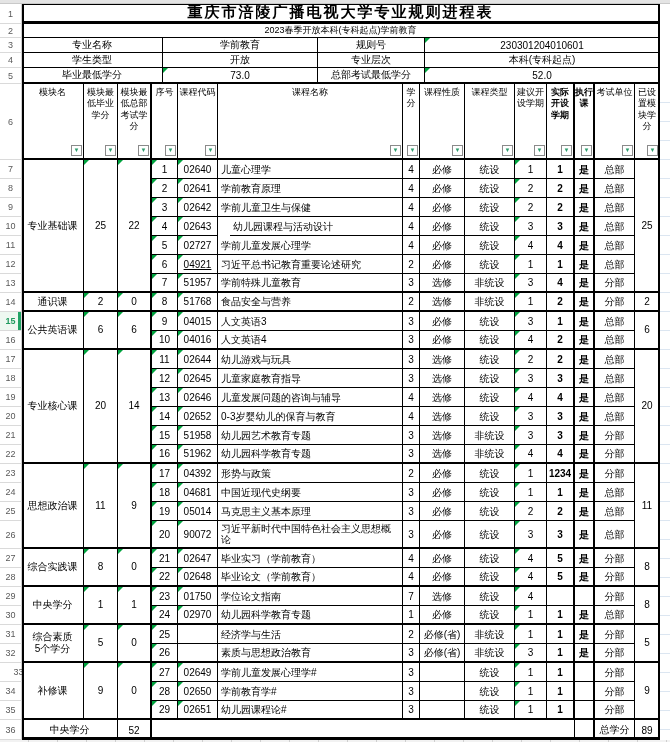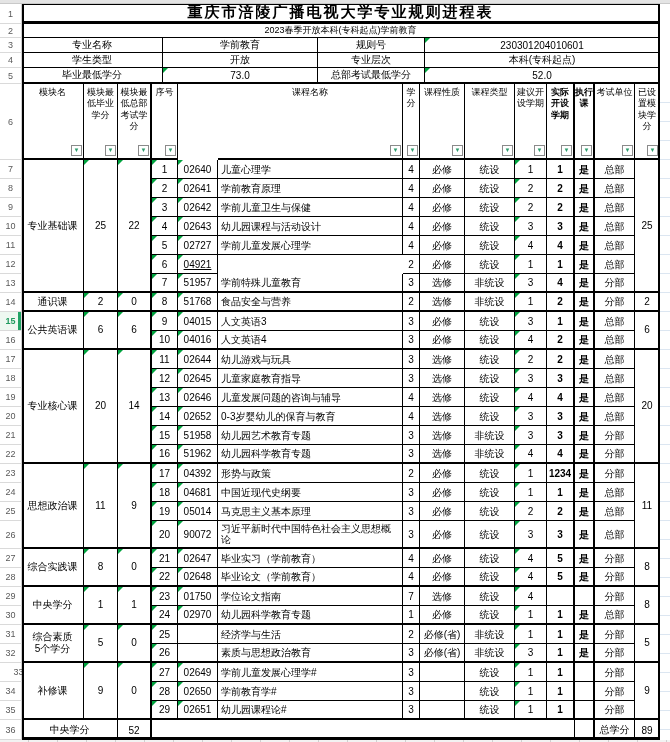--- a/index.html
+++ b/index.html
@@ -117,20 +117,21 @@
       <div class="rn" style="grid-area: 26 / 1;">31</div>
       <div class="rn" style="grid-area: 27 / 1;">32</div>
       <div class="rn" style="grid-area: 28 / 1; padding-left: 16px;">33</div>
       <div class="rn" style="grid-area: 29 / 1;">34</div>
       <div class="rn" style="grid-area: 30 / 1;">35</div>
       <div class="rn" style="grid-area: 31 / 1;">36</div>
       <div class="hc" style="grid-area: 1 / 2;">模块名<span class="flt">▼</span></div>
       <div class="hc" style="grid-area: 1 / 3;">模块最低毕业学分<span class="flt">▼</span></div>
       <div class="hc br2" style="grid-area: 1 / 4;">模块最低总部考试学分<span class="flt">▼</span></div>
       <div class="hc" style="grid-area: 1 / 5;">序号<span class="flt">▼</span></div>
+      <div class="hc" style="grid-area: 1 / 6;">课程代码<span class="flt">▼</span></div>
       <div class="hc" style="grid-area: 1 / 7;">课程名称<span class="flt">▼</span></div>
       <div class="hc" style="grid-area: 1 / 8;">学分<span class="flt">▼</span></div>
       <div class="hc" style="grid-area: 1 / 9;">课程性质<span class="flt">▼</span></div>
       <div class="hc" style="grid-area: 1 / 10;">课程类型<span class="flt">▼</span></div>
       <div class="hc" style="grid-area: 1 / 11;">建议开设学期<span class="flt">▼</span></div>
       <div class="hc b br2" style="grid-area: 1 / 12;">实际开设学期<span class="flt">▼</span></div>
       <div class="hc b br2" style="grid-area: 1 / 13;">执行课<span class="flt">▼</span></div>
       <div class="hc" style="grid-area: 1 / 14;">考试单位<span class="flt">▼</span></div>
       <div class="hc" style="grid-area: 1 / 15;">已设置模块学分<span class="flt">▼</span></div>
       <div class="mod" style="grid-area: 2 / 2 / span 7;">专业基础课</div>
@@ -195,40 +196,41 @@
       <div class="dc tl" style="grid-area: 4 / 7;">学前儿童卫生与保健</div>
       <div class="dc" style="grid-area: 4 / 8;">4</div>
       <div class="dc" style="grid-area: 4 / 9;">必修</div>
       <div class="dc" style="grid-area: 4 / 10;">统设</div>
       <div class="dc" style="grid-area: 4 / 11;">2<i class="tri"></i></div>
       <div class="dc b br2" style="grid-area: 4 / 12;">2</div>
       <div class="dc b br2" style="grid-area: 4 / 13;">是</div>
       <div class="dc" style="grid-area: 4 / 14;">总部</div>
       <div class="dc" style="grid-area: 5 / 5;">4<i class="tri"></i></div>
       <div class="dc" style="grid-area: 5 / 6;">02643<i class="tri"></i></div>
-      <div class="dc tl" style="grid-area: 5 / 7;">幼儿园课程与活动设计</div>
+      <div class="dc tl" style="grid-area: 5 / 7; margin-left: 12px;">幼儿园课程与活动设计</div>
       <div class="dc" style="grid-area: 5 / 8;">4</div>
       <div class="dc" style="grid-area: 5 / 9;">必修</div>
       <div class="dc" style="grid-area: 5 / 10;">统设</div>
       <div class="dc" style="grid-area: 5 / 11;">3<i class="tri"></i></div>
       <div class="dc b br2" style="grid-area: 5 / 12;">3</div>
       <div class="dc b br2" style="grid-area: 5 / 13;">是</div>
       <div class="dc" style="grid-area: 5 / 14;">总部</div>
       <div class="dc" style="grid-area: 6 / 5;">5<i class="tri"></i></div>
       <div class="dc" style="grid-area: 6 / 6;">02727<i class="tri"></i></div>
       <div class="dc tl" style="grid-area: 6 / 7;">学前儿童发展心理学</div>
       <div class="dc" style="grid-area: 6 / 8;">4</div>
       <div class="dc" style="grid-area: 6 / 9;">必修</div>
       <div class="dc" style="grid-area: 6 / 10;">统设</div>
       <div class="dc" style="grid-area: 6 / 11;">4<i class="tri"></i></div>
       <div class="dc b br2" style="grid-area: 6 / 12;">4</div>
       <div class="dc b br2" style="grid-area: 6 / 13;">是</div>
       <div class="dc" style="grid-area: 6 / 14;">总部</div>
       <div class="dc" style="grid-area: 7 / 5;">6<i class="tri"></i></div>
       <div class="dc" style="grid-area: 7 / 6; text-decoration: underline;">04921<i class="tri"></i></div>
+      <div class="dc tl" style="grid-area: 7 / 7;">习近平总书记教育重要论述研究</div>
       <div class="dc" style="grid-area: 7 / 8;">2</div>
       <div class="dc" style="grid-area: 7 / 9;">必修</div>
       <div class="dc" style="grid-area: 7 / 10;">统设</div>
       <div class="dc" style="grid-area: 7 / 11;">1<i class="tri"></i></div>
       <div class="dc b br2" style="grid-area: 7 / 12;">1</div>
       <div class="dc b br2" style="grid-area: 7 / 13;">是</div>
       <div class="dc" style="grid-area: 7 / 14;">总部</div>
       <div class="dc ge" style="grid-area: 8 / 5;">7<i class="tri"></i></div>
       <div class="dc ge" style="grid-area: 8 / 6;">51957<i class="tri"></i></div>
       <div class="dc ge tl" style="grid-area: 8 / 7;">学前特殊儿童教育</div>

